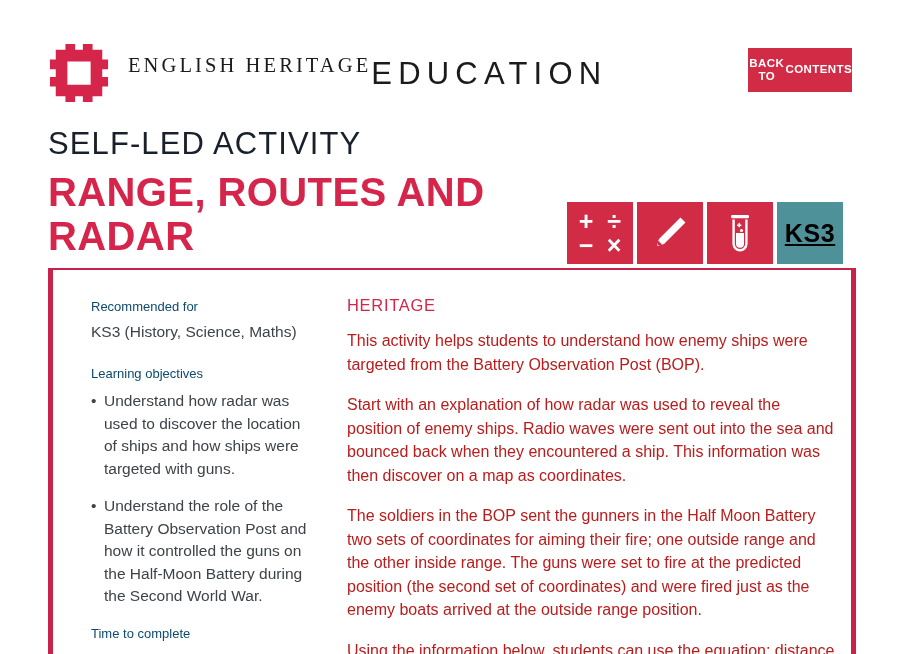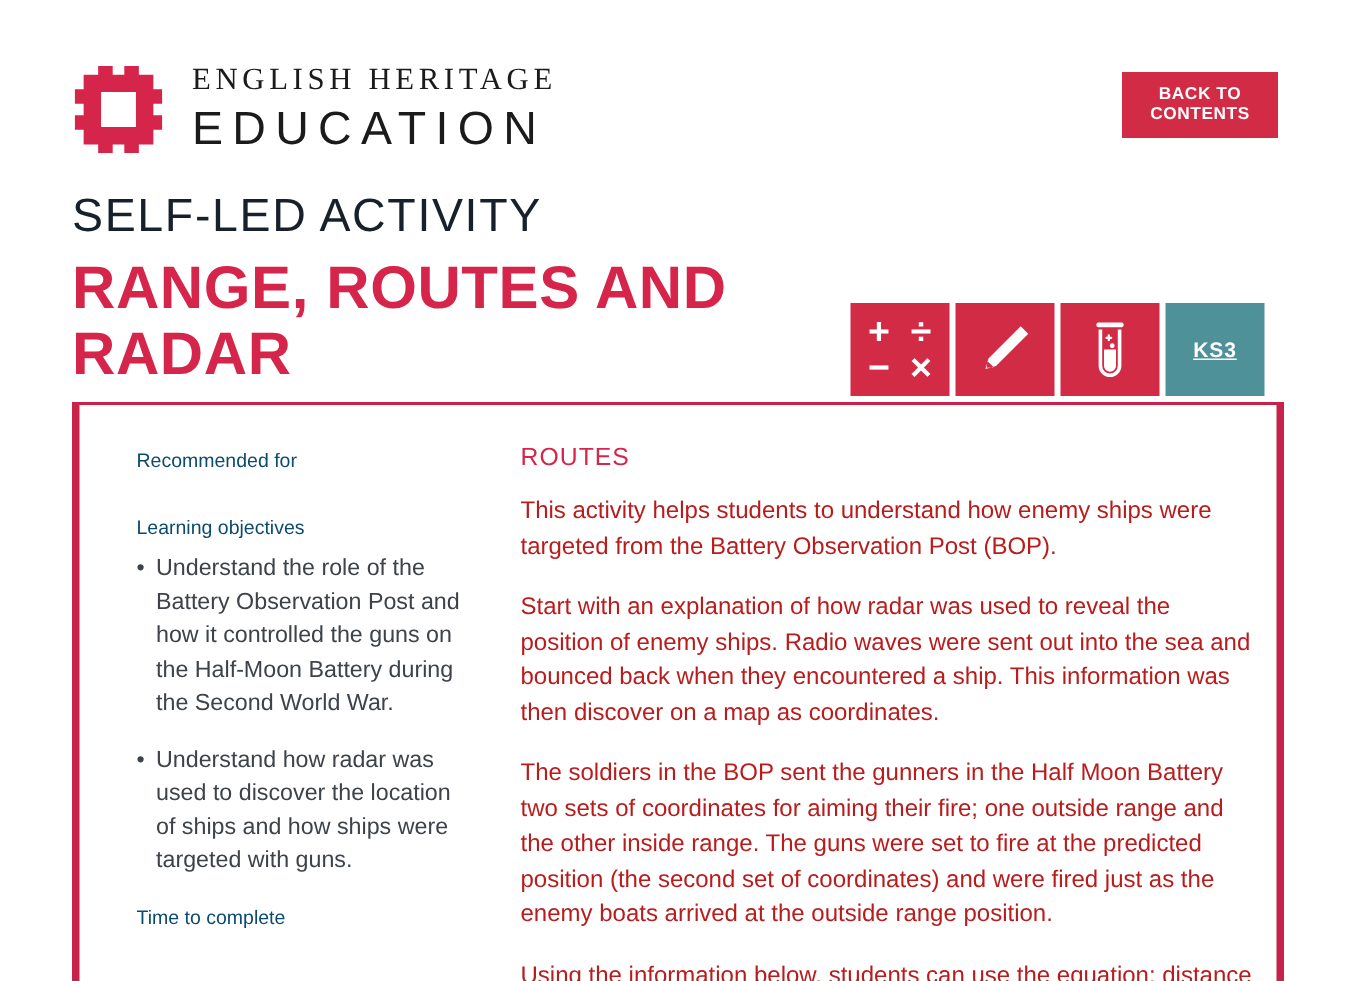--- a/index.html
+++ b/index.html
@@ -22,21 +22,21 @@
   
   .logo-block {
     position: absolute;
     left: 48px;
     top: 42px;
     display: flex;
     align-items: center;
     gap: 18px;
   }
   .logo-mark { width: 62px; height: 62px; display: block; }
-  .logo-words { display: flex; flex-direction: column; }
+  .logo-words { display: flex; flex-direction: row; }
   .logo-line1 {
     font-family: "Liberation Serif", serif;
     font-size: 20.5px;
     letter-spacing: 3.1px;
     color: #1b1b1b;
     line-height: 1.15;
     white-space: nowrap;
   }
   .logo-line2 {
     font-family: "Liberation Sans", sans-serif;
@@ -56,21 +56,21 @@
     width: 104px;
     height: 44px;
     background: #D22B46;
     color: #ffffff;
     font-size: 11.5px;
     font-weight: bold;
     letter-spacing: 0.4px;
     line-height: 13.5px;
     text-align: center;
     display: flex;
-    flex-direction: column;
+    flex-direction: row;
     align-items: center;
     justify-content: center;
     cursor: pointer;
     user-select: none;
   }
 
   
   .kicker {
     position: absolute;
     left: 48px;
@@ -105,22 +105,22 @@
     width: 66px;
     height: 62px;
     background: #D22B46;
     display: flex;
     align-items: center;
     justify-content: center;
     cursor: pointer;
   }
   .tile--ks { background: #4E9199; }
   .ks-label {
-    color: #ffffff;
-    font-size: 14px;
+    color: #000000;
+    font-size: 25px;
     font-weight: bold;
     letter-spacing: 0.6px;
     text-decoration: underline;
   }
   .maths-grid {
     display: grid;
     grid-template-columns: 20px 20px;
     grid-template-rows: 20px 20px;
     gap: 4px 8px;
     place-items: center;
@@ -249,34 +249,35 @@
     <div class="tile tile--ks">
       <span class="ks-label">KS3</span>
     </div>
   </div>
 
   <div class="content-box">
     <div class="columns">
 
       <div class="col-left">
         <div class="lbl">Recommended for</div>
+        <div class="body-sm">KS3 (History, Science, Maths)</div>
 
         <div class="gap"></div>
 
         <div class="lbl">Learning objectives</div>
         <ul class="objectives">
+          <li>Understand how radar was used to discover the location of ships and how ships were targeted with guns.</li>
           <li>Understand the role of the Battery Observation Post and how it controlled the guns on the Half-Moon Battery during the Second World War.</li>
-          <li>Understand how radar was used to discover the location of ships and how ships were targeted with guns.</li>
         </ul>
 
         <div class="lbl">Time to complete</div>
       </div>
 
       <div class="col-right">
-        <div class="summary-head">ROUTES</div>
+        <div class="summary-head">HERITAGE</div>
         <p class="para">This activity helps students to understand how enemy ships were targeted from the Battery Observation Post (BOP).</p>
         <p class="para">Start with an explanation of how radar was used to reveal the position of enemy ships. Radio waves were sent out into the sea and bounced back when they encountered a ship. This information was then discover on a map as coordinates.</p>
         <p class="para">The soldiers in the BOP sent the gunners in the Half Moon Battery two sets of coordinates for aiming their fire; one outside range and the other inside range. The guns were set to fire at the predicted position (the second set of coordinates) and were fired just as the enemy boats arrived at the outside range position.</p>
         <p class="para">Using the information below, students can use the equation: distance = speed x time to answer the questions.</p>
       </div>
 
     </div>
   </div>
 
 </div>

